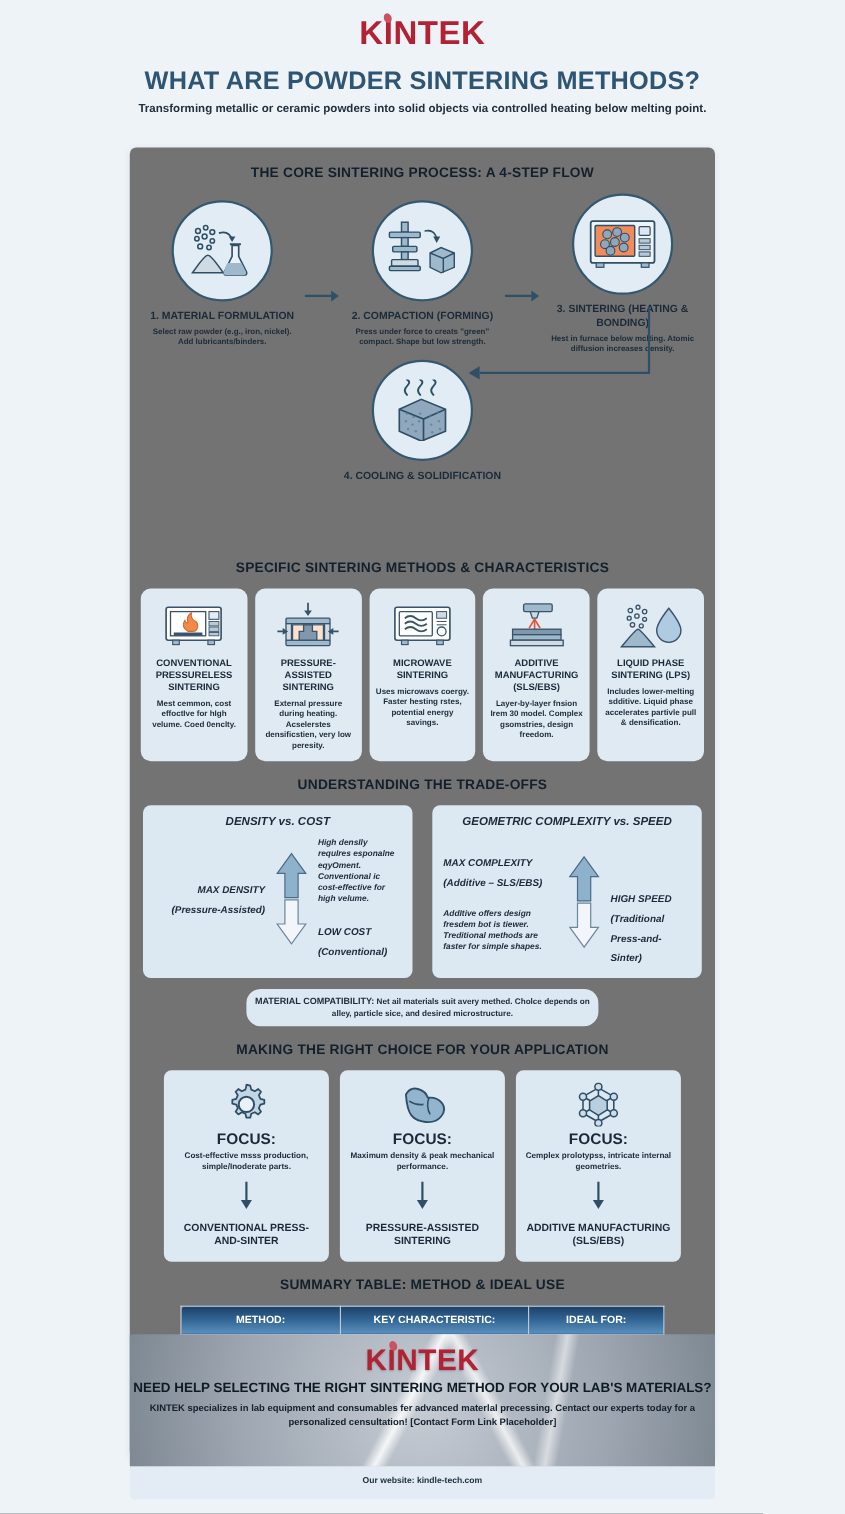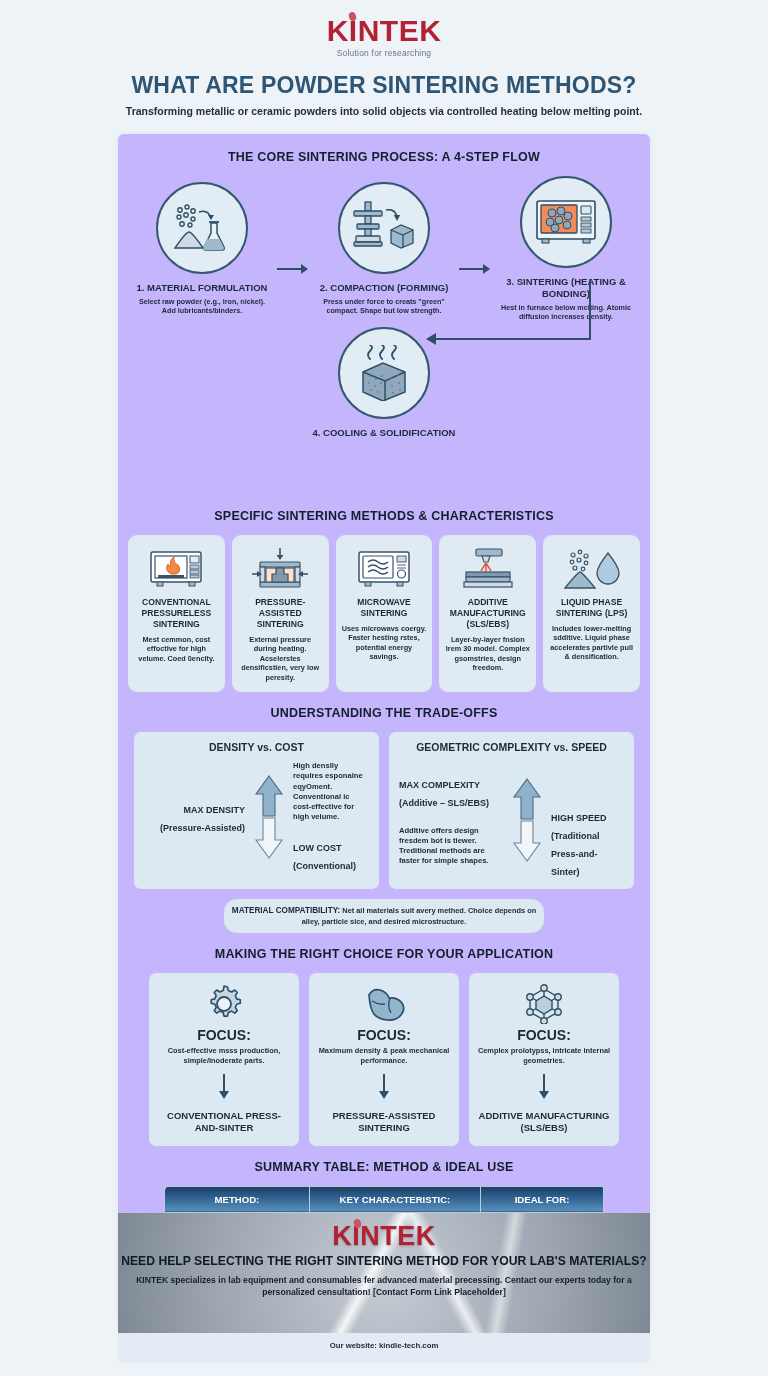--- a/index.html
+++ b/index.html
@@ -27,21 +27,21 @@
 
   .main-title {
     margin-top: 14px; font-size: 23px; font-weight: bold; letter-spacing: .2px;
     color: #2e5574;
   }
   .subtitle { margin-top: 6px; font-size: 10.5px; color: #22303c; font-weight: 600; }
 
   
   .card {
     position: absolute; left: 118px; top: 134px; width: 532px;
-    background: #c4b5fd; border-radius: 6px; padding: 12px 0 0 0;
+    background: #737373; border-radius: 6px; padding: 12px 0 0 0;
     box-shadow: 0 1px 6px rgba(40,70,100,.08);
   }
   .sec-title {
     text-align: center; font-weight: bold; font-size: 12.5px;
     letter-spacing: .2px; color: #13202c; margin: 14px 0 12px;
   }
   .sec-title.first { margin-top: 4px; }
 
   
   .steps { display: flex; justify-content: center; align-items: center; padding: 0 8px; }
@@ -64,21 +64,21 @@
   .methods { display: flex; gap: 7px; padding: 0 10px; justify-content: center; }
   .mcard {
     width: 98px; background: #dfeaf3; border-radius: 9px;
     padding: 10px 6px 10px; text-align: center;
   }
   .micon { height: 48px; display:flex; align-items:center; justify-content:center; margin-bottom: 4px; }
   .mname { font-size: 8.6px; font-weight: bold; line-height: 1.25; }
   .mdesc { font-size: 7.3px; font-weight: bold; line-height: 1.3; margin-top: 5px; }
 
   
-  .tradeoffs { display: flex; gap: 10px; justify-content: center; padding: 0 12px; }
+  .tradeoffs { display: flex; gap: 10px; justify-content: space-between; padding: 0 12px; font-style: italic; }
   .tcard {
     width: 245px; background: #dce8f2; border-radius: 7px; padding: 9px 10px 10px;
   }
   .tcard-title { text-align: center; font-size: 10.5px; font-weight: bold; margin-bottom: 8px; }
   .trow { display: flex; align-items: center; }
   .tlabel { font-size: 9px; font-weight: bold; line-height: 1.2; }
   .tbody { font-size: 7.6px; font-weight: bold; line-height: 1.35; }
   .arrows-col { width: 40px; display: flex; flex-direction: column; align-items: center; }
 
   .matcompat {
@@ -140,21 +140,20 @@
 </head>
 <body>
 
 <div class="page">
 
   <div class="masthead">
     <div class="logo-word">
       <span class="logo-dot"></span>
       <span>KINTEK</span>
     </div>
-    <div class="logo-tag">Solution for researching</div>
     <div class="main-title">WHAT ARE POWDER SINTERING METHODS?</div>
     <div class="subtitle">Transforming metallic or ceramic powders into solid objects via controlled heating below melting point.</div>
   </div>
 
   <div class="card">
 
     <div class="sec-title first">THE CORE SINTERING PROCESS: A 4-STEP FLOW</div>
 
     <div class="steps">
       <div class="step">

